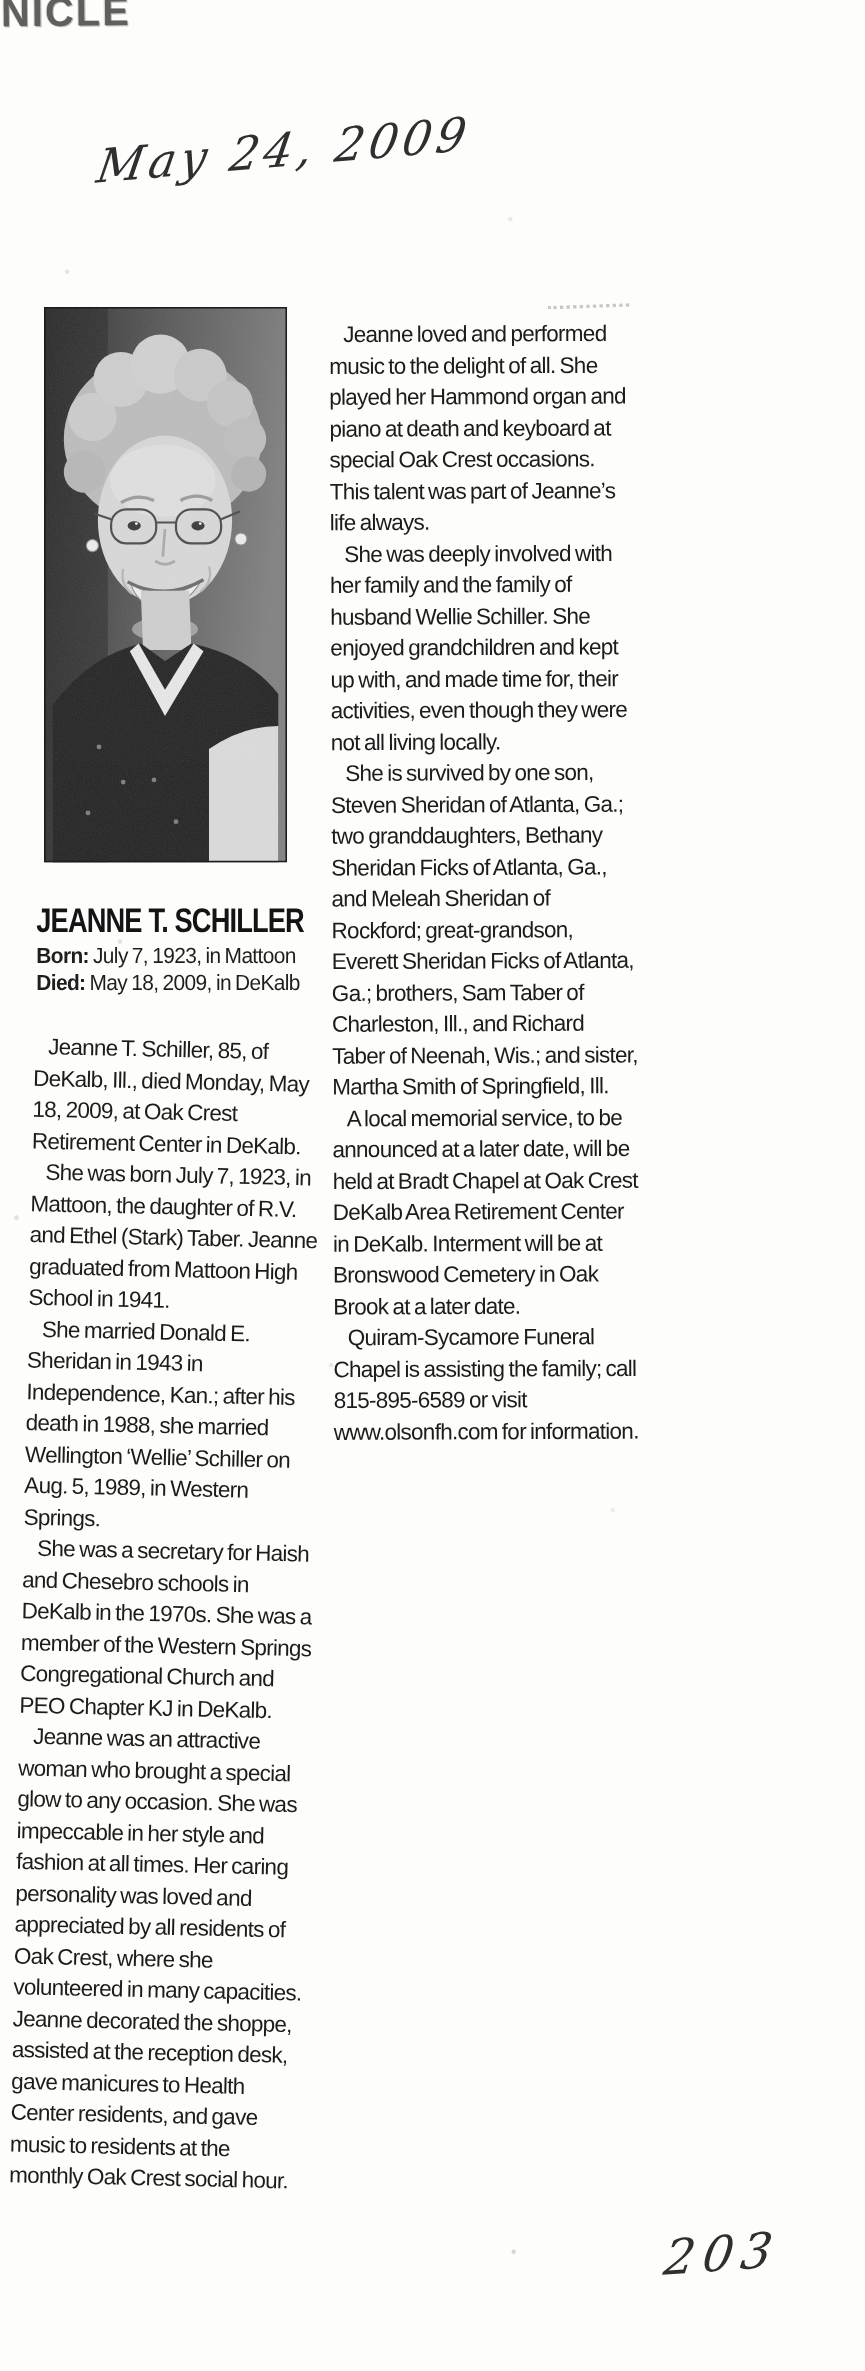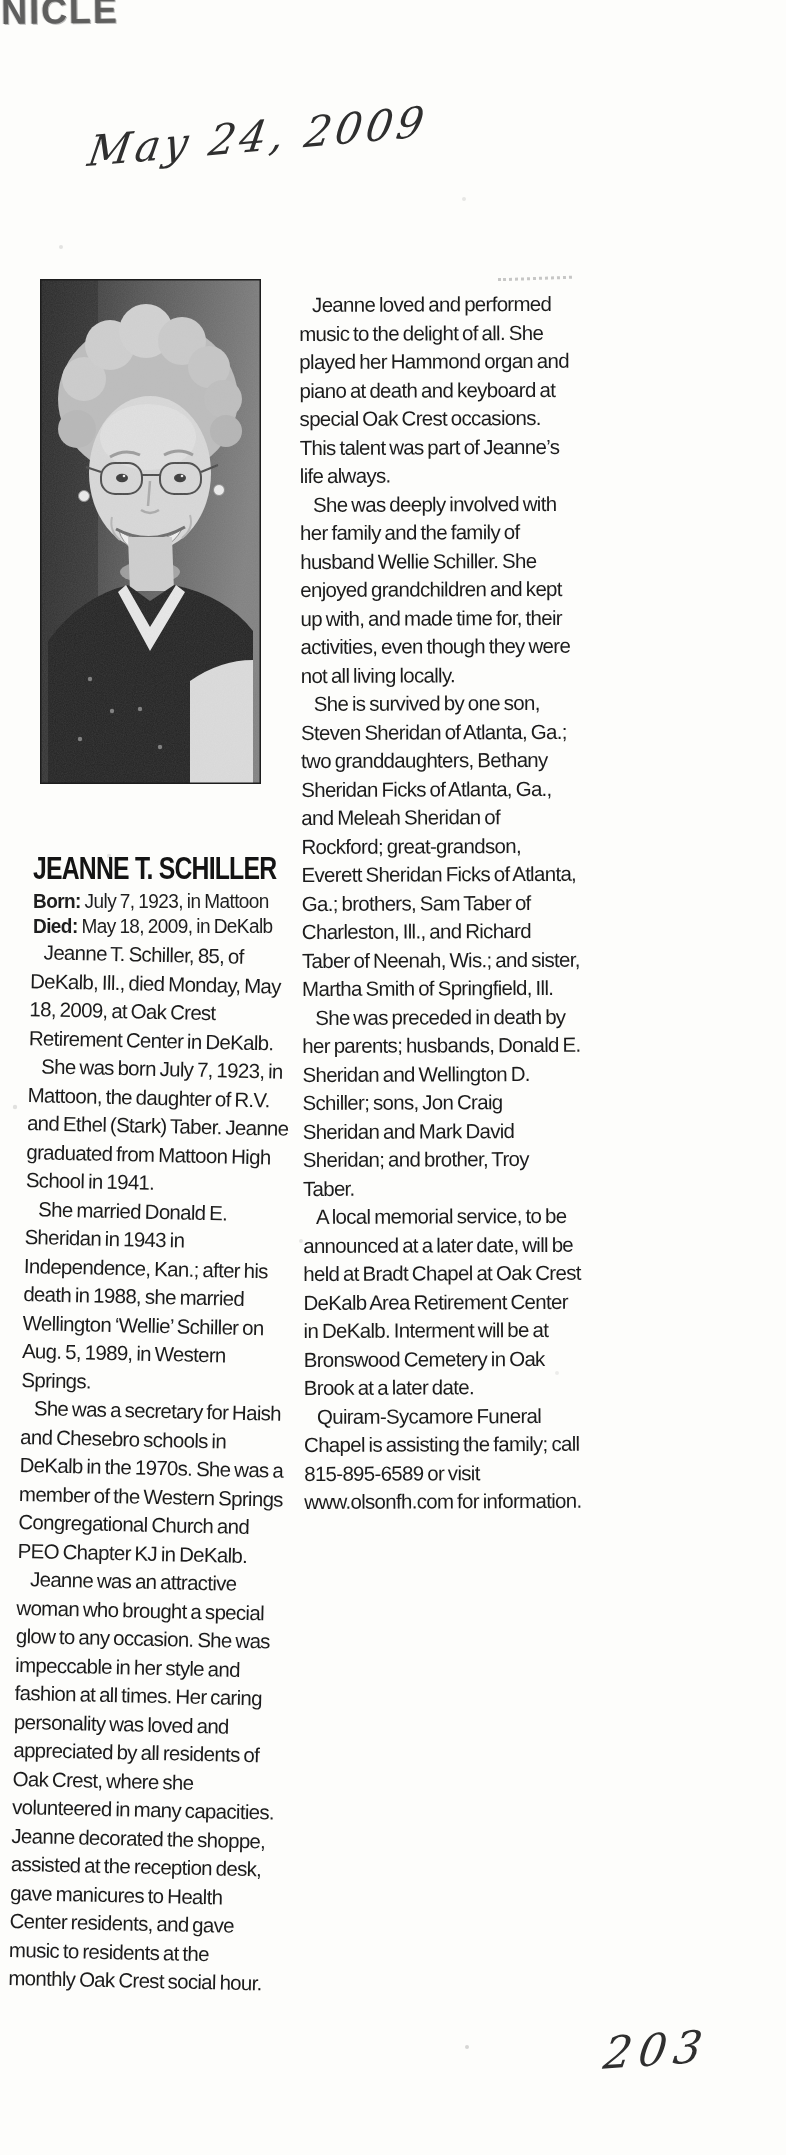--- a/index.html
+++ b/index.html
@@ -28,21 +28,21 @@
     letter-spacing:4px; transform:rotate(-5deg) skewX(-14deg);
   }
   .hand-num {
     position:absolute; left:604px; top:2024px; font-size:44px;
     letter-spacing:7px; transform:rotate(-4deg) skewX(-12deg);
   }
 
   .photo { position:absolute; left:40px; top:279px; width:221px; height:505px; }
   .photo svg { display:block; }
 
-  .headline-block { position:absolute; left:33px; top:820px; width:300px;margin-top:32px; }
+  .headline-block { position:absolute; left:33px; top:820px; width:300px; }
   .headline {
     margin:0 0 3px 0; font-size:31px; line-height:34px; font-weight:700;
     letter-spacing:-1px; white-space:nowrap; color:#141414;
     transform:scaleX(.8); transform-origin:left center;
   }
   .vital {
     font-size:20px; line-height:25px; letter-spacing:-0.6px; word-spacing:-1px;
     white-space:nowrap; transform:scaleX(.95); transform-origin:left top;
   }
   .vital .vl { font-weight:700; }
@@ -173,20 +173,19 @@
     <p>She was a secretary for Haish and Chesebro schools in DeKalb in the 1970s. She was a member of the Western Springs Congregational Church and PEO Chapter KJ in DeKalb.</p>
     <p>Jeanne was an attractive woman who brought a special glow to any occasion. She was impeccable in her style and fashion at all times. Her caring personality was loved and appreciated by all residents of Oak Crest, where she volunteered in many capacities. Jeanne decorated the shoppe, assisted at the reception desk, gave manicures to Health Center residents, and gave music to residents at the monthly Oak Crest social hour.</p>
   </div>
 
   <div class="faded-mark"></div>
 
   <div class="col right-col">
     <p>Jeanne loved and performed music to the delight of all. She played her Hammond organ and piano at death and keyboard at special Oak Crest occasions. This talent was part of Jeanne’s life always.</p>
     <p>She was deeply involved with her family and the family of husband Wellie Schiller. She enjoyed grandchildren and kept up with, and made time for, their activities, even though they were not all living locally.</p>
     <p>She is survived by one son, Steven Sheridan of Atlanta, Ga.; two granddaughters, Bethany Sheridan Ficks of Atlanta, Ga., and Meleah Sheridan of Rockford; great-grandson, Everett Sheridan Ficks of Atlanta, Ga.; brothers, Sam Taber of Charleston, Ill., and Richard Taber of Neenah, Wis.; and sister, Martha Smith of Springfield, Ill.</p>
-    <p>She was preceded in death by her parents; husbands, Donald E. Sheridan and Wellington D. Schiller; sons, Jon Craig Sheridan and Mark David Sheridan; and brother, Troy Taber.</p>
     <p>A local memorial service, to be announced at a later date, will be held at Bradt Chapel at Oak Crest DeKalb Area Retirement Center in DeKalb. Interment will be at Bronswood Cemetery in Oak Brook at a later date.</p>
     <p>Quiram-Sycamore Funeral Chapel is assisting the family; call 815-895-6589 or visit www.olsonfh.com for information.</p>
   </div>
 
   <div class="hand hand-num">203</div>
 
 </div>
 
 </body></html>

